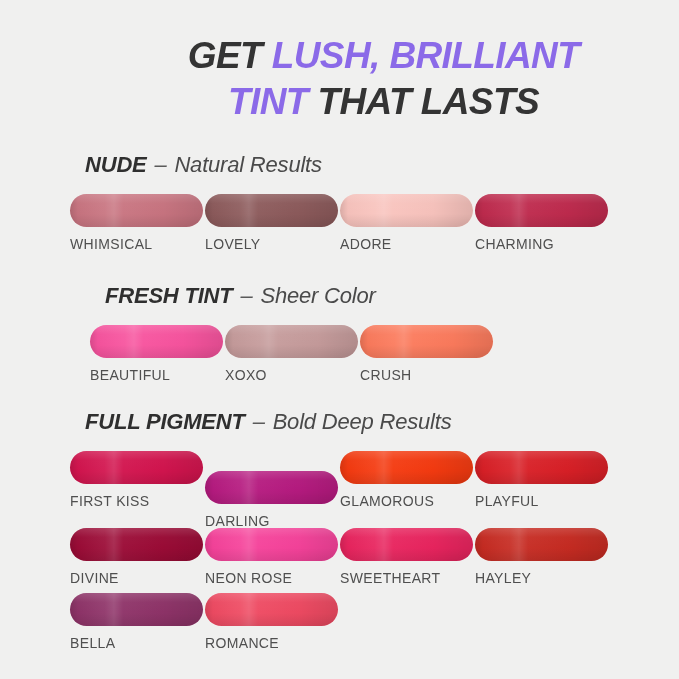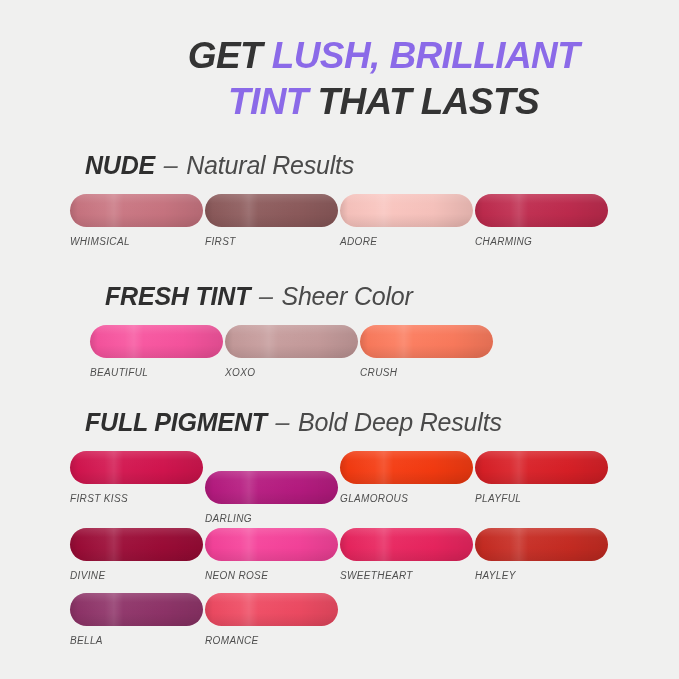--- a/index.html
+++ b/index.html
@@ -39,21 +39,21 @@
     margin-left: 44px;
   }
   .headline .hl-accent { color: #8b6ae8; }
   .headline .hl-line { display: block; white-space: nowrap; }
 
   
   .section { position: absolute; left: 0; width: 679px; }
 
   .section-heading {
     margin-left: 85px;
-    font-size: 25px;
+    font-size: 22px;
     line-height: 26px;
     letter-spacing: -0.2px;
     white-space: nowrap;
   }
   .section-heading .sh-name {
     font-weight: bold;
     font-style: italic;
     color: #2f2f2f;
   }
   .section-heading .sh-dash {
@@ -112,22 +112,21 @@
     background:
       linear-gradient(180deg,
         rgba(255,255,255,0.14) 0%,
         rgba(255,255,255,0.02) 28%,
         rgba(0,0,0,0.00) 60%,
         rgba(0,0,0,0.09) 100%);
   }
 
   .swatch-label {
     margin-top: 9px;
-    font-style: italic;
-    font-size: 10px;
+    font-size: 14px;
     letter-spacing: 0.35px;
     color: #4f4f4f;
     white-space: nowrap;
   }
 </style>
 </head>
 <body>
 
 <div id="page">
 
@@ -140,21 +139,21 @@
       <div class="section" style="top: 152px;">
         <div class="section-heading"><span class="sh-name">NUDE</span><span class="sh-dash"> – </span><span class="sh-sub">Natural Results</span></div>
         <div style="margin-top: 16px;">
           <div class="swatch-row" style="height: 65px;">
             <div class="swatch-cell" style="left: 0px;">
               <div class="swatch-chip" style="background: rgb(200, 116, 128);"></div>
               <div class="swatch-label">WHIMSICAL</div>
             </div>
             <div class="swatch-cell" style="left: 135px;">
               <div class="swatch-chip" style="background: rgb(140, 90, 91);"></div>
-              <div class="swatch-label">FIRST</div>
+              <div class="swatch-label">LOVELY</div>
             </div>
             <div class="swatch-cell" style="left: 270px;">
               <div class="swatch-chip" style="background: rgb(248, 195, 189);"></div>
               <div class="swatch-label">ADORE</div>
             </div>
             <div class="swatch-cell" style="left: 405px;">
               <div class="swatch-chip" style="background: rgb(190, 42, 77);"></div>
               <div class="swatch-label">CHARMING</div>
             </div>
           </div>

